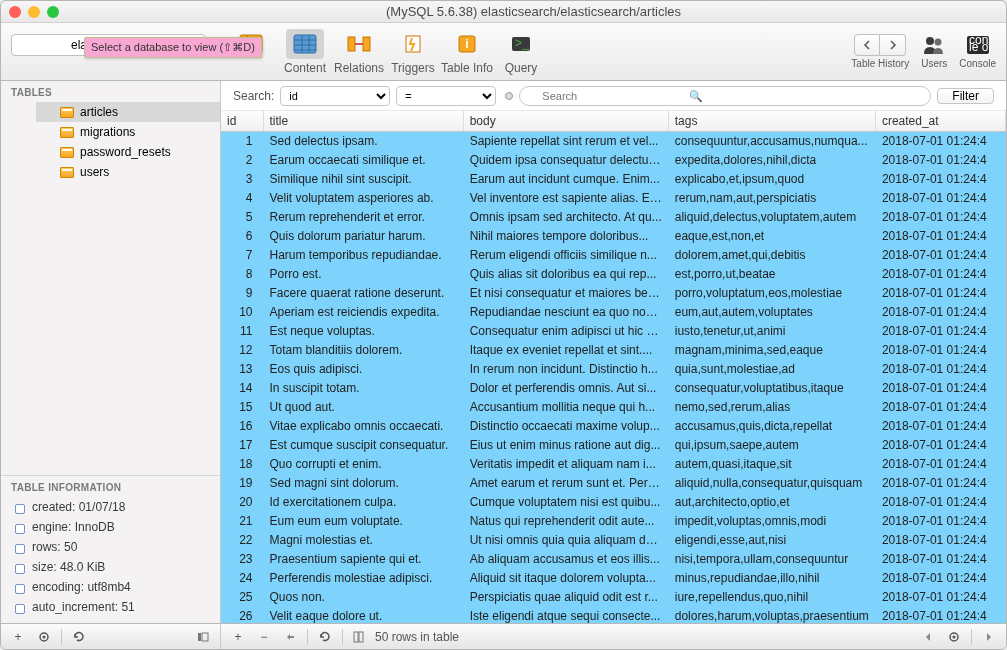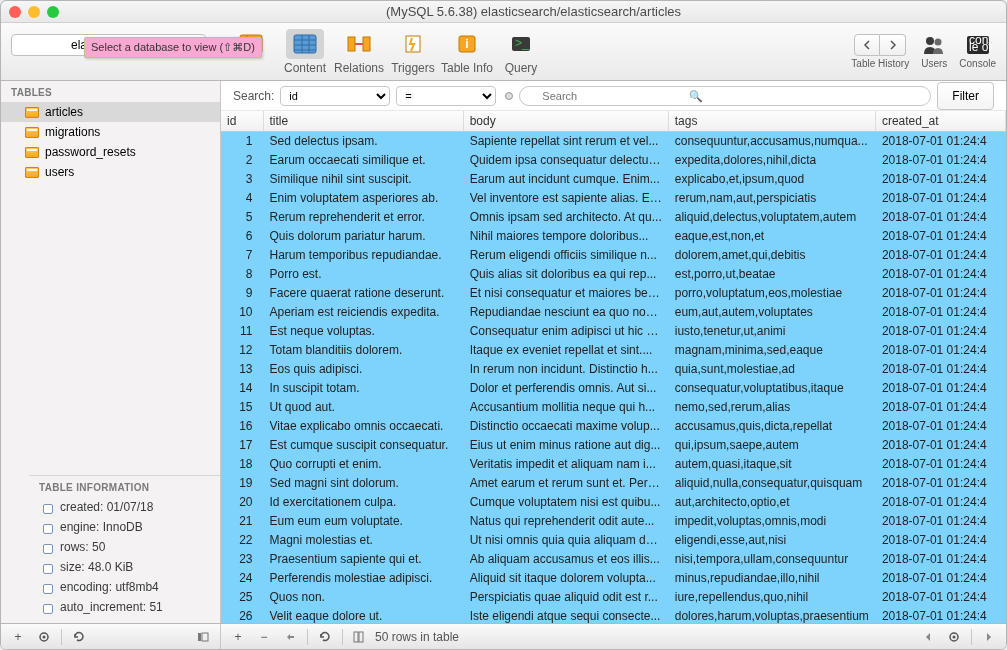--- a/index.html
+++ b/index.html
@@ -23,37 +23,37 @@
 .nav-btns{display:flex;}
 .nav-btn{width:26px;height:22px;border:1px solid #c0c0c0;background:linear-gradient(#fff,#f0f0f0);display:flex;align-items:center;justify-content:center;cursor:pointer;}
 .nav-btn:first-child{border-radius:4px 0 0 4px;}
 .nav-btn:last-child{border-radius:0 4px 4px 0;border-left:none;}
 .rt-btn{display:flex;flex-direction:column;align-items:center;cursor:pointer;gap:2px;}
 .rt-btn .lab{font-size:10px;color:#5a5a5a;}
 .main{flex:1;display:flex;overflow:hidden;}
 .sidebar{width:220px;background:#f4f2f3;border-right:1px solid #c8c8c8;display:flex;flex-direction:column;}
 .sb-hdr{padding:6px 10px 4px;font-size:10px;color:#7a7a7a;font-weight:600;letter-spacing:0.3px;}
 .sb-list{flex-shrink:0;}
-.sb-item{display:flex;align-items:center;padding:2px 10px 2px 24px;gap:6px;cursor:pointer;height:20px;}
+.sb-item{display:flex;align-items:center;padding:2px 10px 2px 24px;gap:6px;cursor:pointer;height:20px;margin-left:35px;}
 .sb-item.sel{background:#d9d9d9;}
 .tbl-ico{width:14px;height:11px;background:linear-gradient(#ffc862,#f5a623);border:1px solid #d08800;border-radius:1px;position:relative;flex-shrink:0;}
 .tbl-ico:before{content:"";position:absolute;inset:1px 1px auto 1px;height:2px;background:#fff8e8;}
 .sb-flex{flex:1;}
-.sb-info{border-top:1px solid #d6d6d6;padding-bottom:6px;margin-left:28px;}
+.sb-info{border-top:1px solid #d6d6d6;padding-bottom:6px;}
 .info-row{display:flex;align-items:flex-end;padding:3px 10px 3px 14px;gap:7px;color:#3a3a3a;}
 .info-ico{width:10px;height:10px;border:1.5px solid #7893c7;border-radius:2px;flex-shrink:0;background:#fff;}
 .content{flex:1;display:flex;flex-direction:column;background:#7dd3fc;overflow:hidden;position:relative;}
 .search-bar{height:30px;background:#fff;display:flex;align-items:center;padding:0 12px;gap:6px;border-bottom:1px solid #e8e8e8;}
 .search-bar .sl{color:#555;}
 .sb-sel{height:20px;border:1px solid #c6c6c6;border-radius:4px;background:#fff;padding:0 4px;font-size:11px;}
 .sb-sel.w1{width:110px;} .sb-sel.w2{width:100px;}
 .search-in{flex:1;height:20px;border:1px solid #c6c6c6;border-radius:10px;padding:0 22px;background:#fff;font-size:11px;}
 .search-wrap{flex:1;position:relative;display:flex;}
 .search-ico{position:absolute;left:50%;top:50%;transform:translate(-36px,-50%);color:#a0a0a0;font-size:11px;pointer-events:none;}
-.filter-btn{height:28px;padding:0 14px;border:1px solid #c6c6c6;border-radius:4px;background:linear-gradient(#fff,#f4f4f4);cursor:pointer;}
+.filter-btn{height:16px;padding:0 14px;border:1px solid #c6c6c6;border-radius:4px;background:linear-gradient(#fff,#f4f4f4);cursor:pointer;}
 .grid{flex:1;overflow:auto;}
 table{border-collapse:collapse;width:100%;table-layout:fixed;}
 th{background:linear-gradient(#fdfdfd,#f0f0f0);border-bottom:1px solid #c8c8c8;border-right:1px solid #dcdcdc;text-align:left;padding:3px 6px;font-weight:400;color:#333;position:sticky;top:0;height:20px;}
 td{padding:1px 6px;border-right:1px solid transparent;color:#222;white-space:nowrap;overflow:hidden;text-overflow:ellipsis;height:17px;line-height:17px;}
 td.idc{text-align:right;padding-right:10px;}
 col.c-id{width:42px;} col.c-title{width:200px;} col.c-body{width:205px;} col.c-tags{width:207px;} col.c-created{width:130px;}
 .footer{height:26px;background:linear-gradient(#fbfbfb,#e5e5e5);border-top:1px solid #b8b8b8;display:flex;align-items:center;}
 .ft-left{width:220px;border-right:1px solid #c8c8c8;height:100%;display:flex;align-items:center;padding:0 6px;gap:4px;}
 .ft-right{flex:1;display:flex;align-items:center;padding:0 6px;gap:4px;}
 .ft-btn{width:22px;height:18px;display:flex;align-items:center;justify-content:center;color:#555;cursor:pointer;border-radius:3px;}
@@ -286,21 +286,21 @@
             </tr>
             <tr>
               <td class="idc">3</td>
               <td>Similique nihil sint suscipit.</td>
               <td>Earum aut incidunt cumque. Enim...</td>
               <td>explicabo,et,ipsum,quod</td>
               <td>2018-07-01 01:24:4</td>
             </tr>
             <tr>
               <td class="idc">4</td>
-              <td>Enim voluptatem asperiores ab.</td>
+              <td>Velit voluptatem asperiores ab.</td>
               <td>Vel inventore est sapiente alias. Ea...</td>
               <td>rerum,nam,aut,perspiciatis</td>
               <td>2018-07-01 01:24:4</td>
             </tr>
             <tr>
               <td class="idc">5</td>
               <td>Rerum reprehenderit et error.</td>
               <td>Omnis ipsam sed architecto. At qu...</td>
               <td>aliquid,delectus,voluptatem,autem</td>
               <td>2018-07-01 01:24:4</td>

